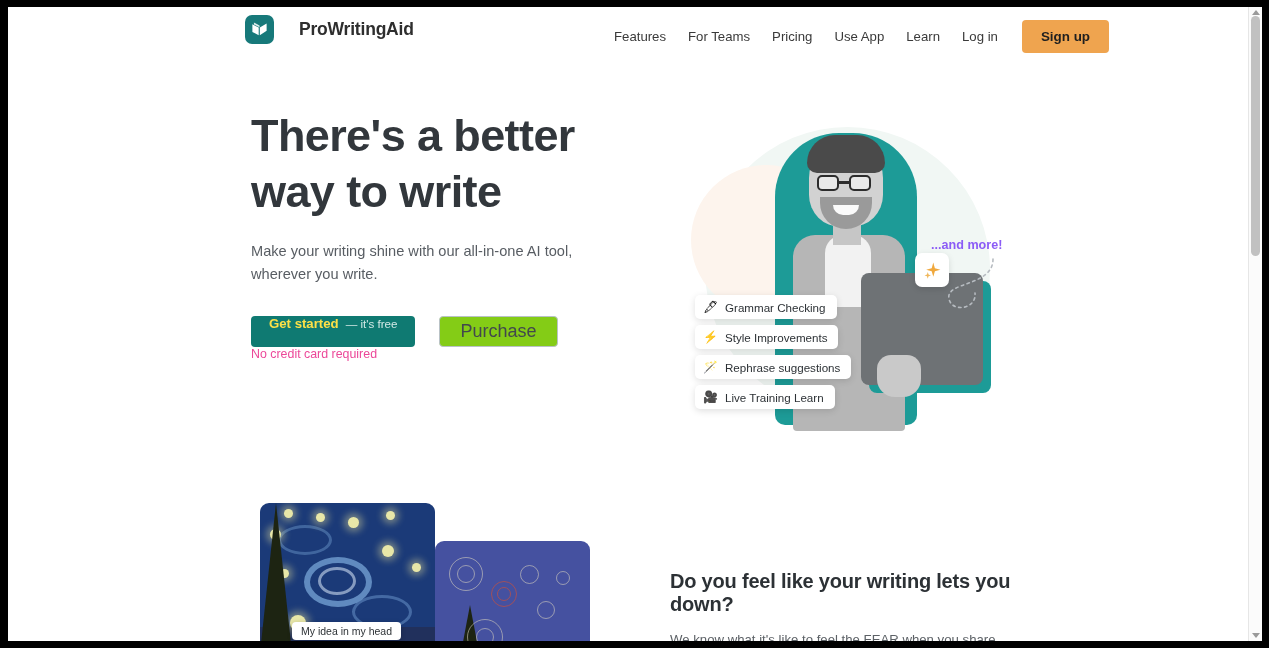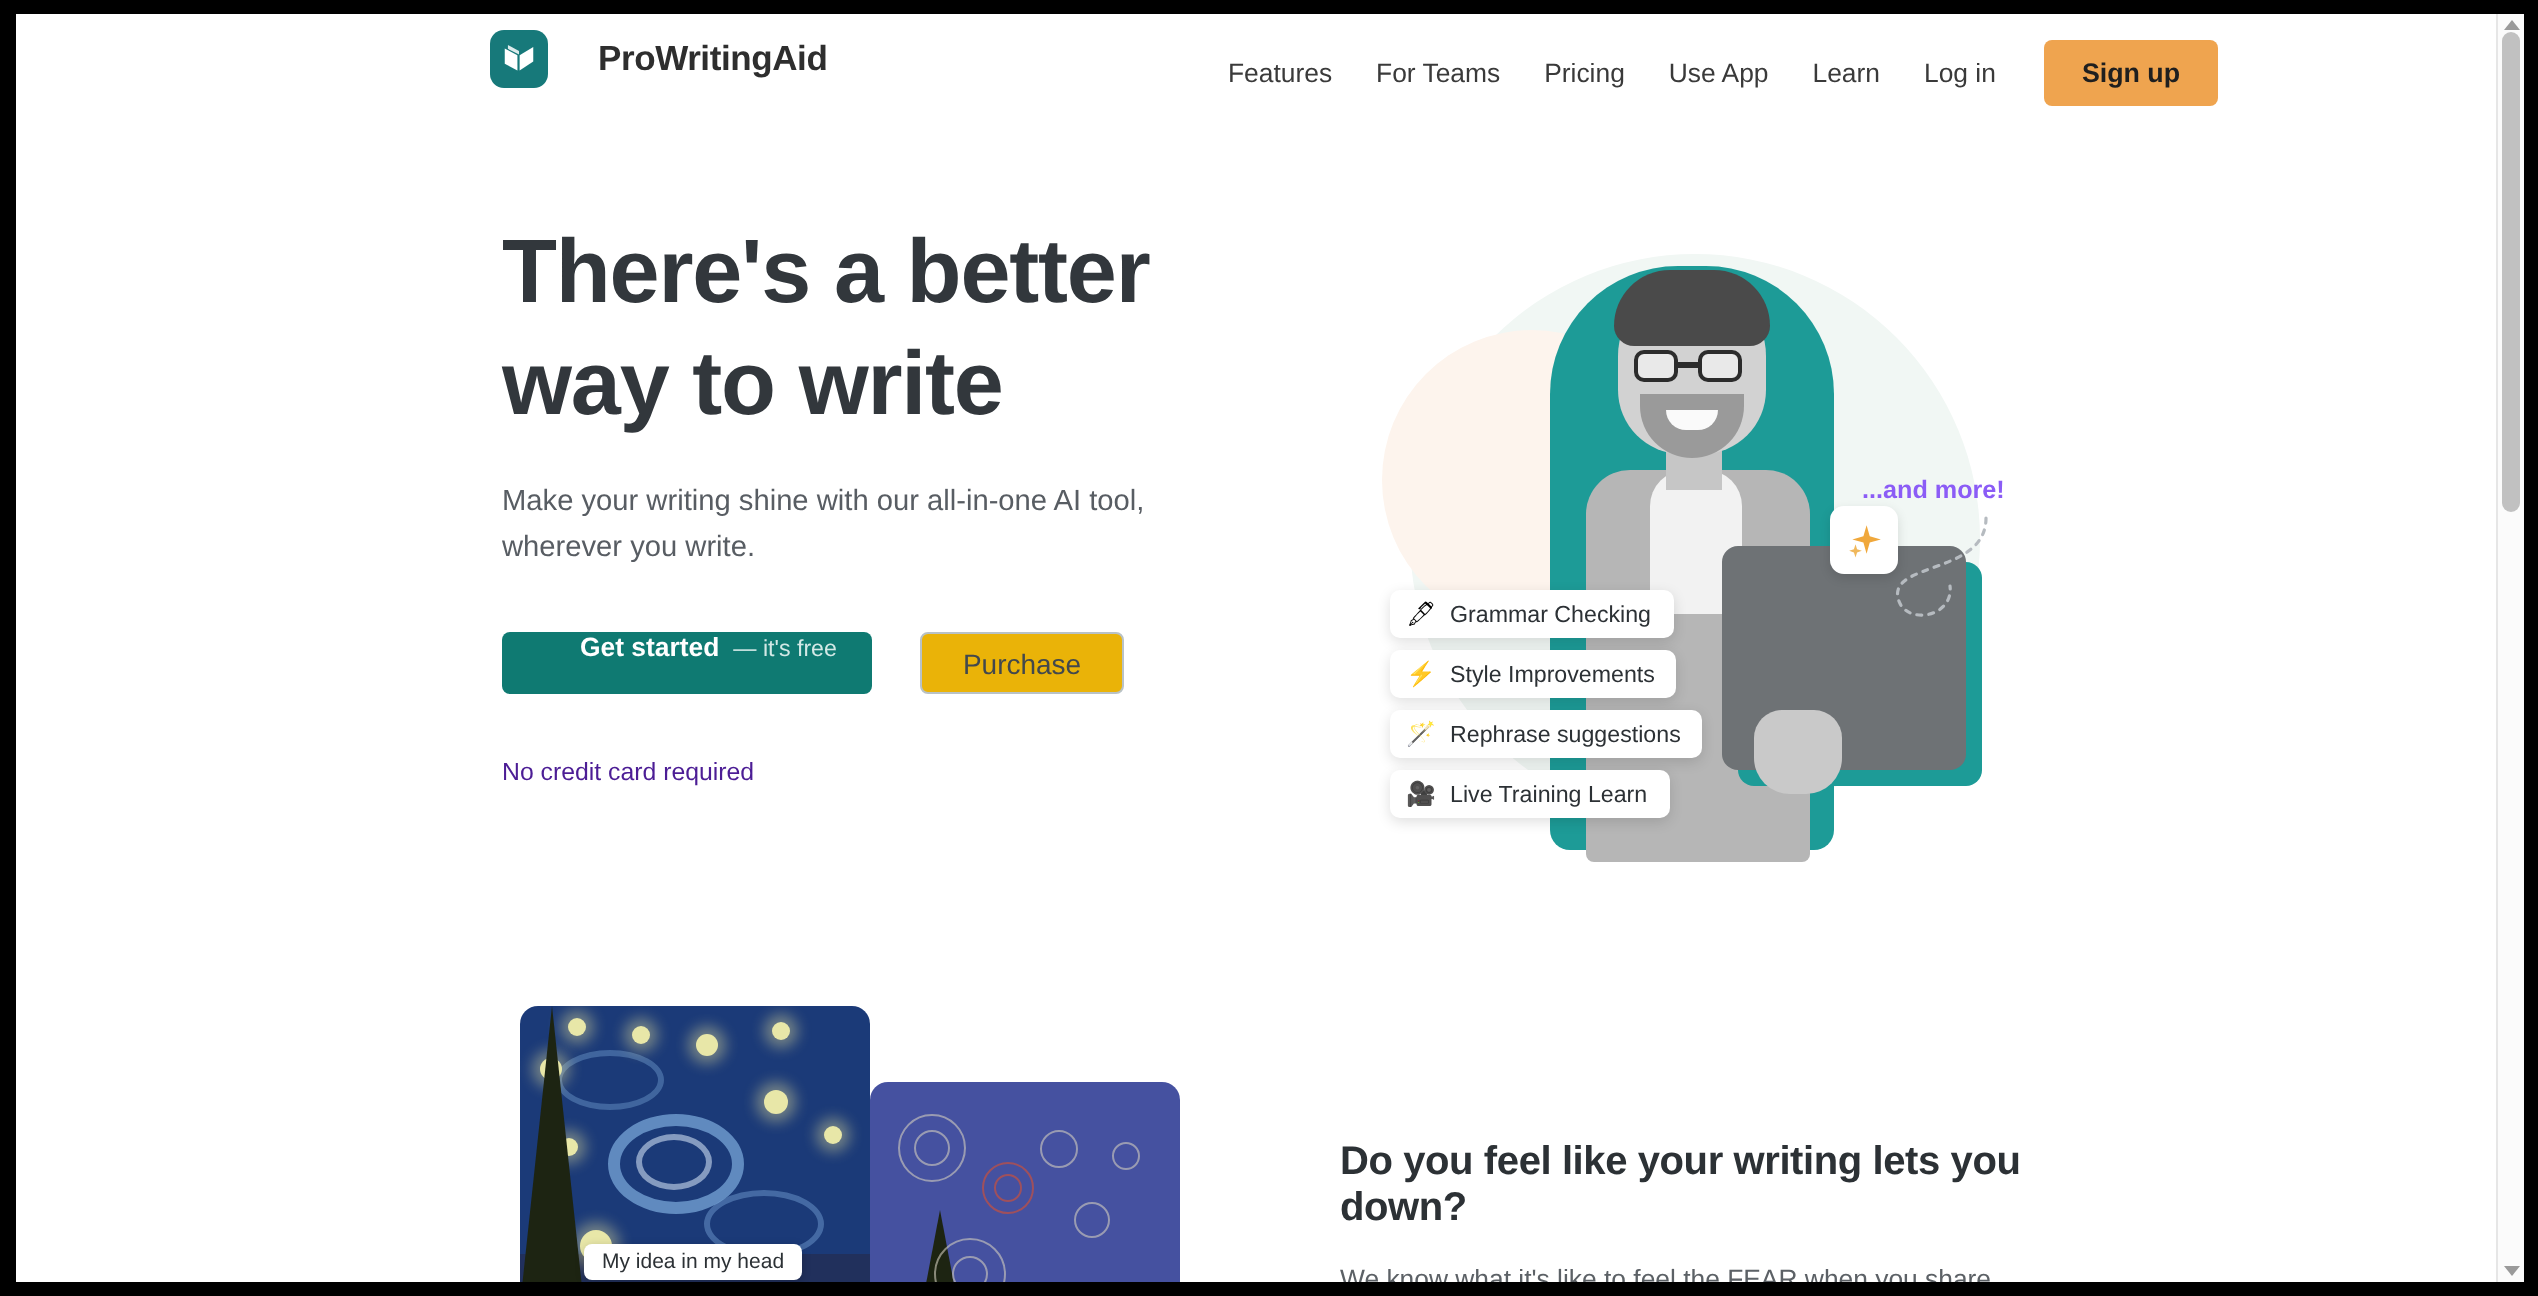--- a/index.html
+++ b/index.html
@@ -129,37 +129,36 @@
   #get-started-button {
     background: #0f7a72;
     border: none;
     border-radius: 4px;
     padding: 0 18px;
     height: 31px;
     display: flex; align-items: baseline; gap: 7px;
     cursor: pointer;
     font-family: "Liberation Sans", sans-serif;
   }
-  #get-started-label { color: #ffffff; font-size: 13.2px; font-weight: bold; margin-left: 21px; }
+  #get-started-label { color: #fde047; font-size: 13.2px; font-weight: bold; }
   #get-started-note  { color: #d3e9e6; font-size: 11.6px; }
   #purchase-button {
-    background: #eab308;
+    background: #84cc16;
     border: 1px solid #b9c2c6;
     border-radius: 4px;
     height: 31px;
     padding: 0 20px;
     color: #42484d;
-    font-size: 14px;
+    font-size: 18px;
     cursor: pointer;
     font-family: "Liberation Sans", sans-serif;
   }
   #no-credit-card {
-    margin-top: 32px;
     font-size: 12.4px;
-    color: #4c1d95;
+    color: #ec4899;
   }
 
   
   #hero-art {
     position: absolute;
     left: 655px; top: 40px;
     width: 370px; height: 350px;
   }
   #art-blob {
     position: absolute;

